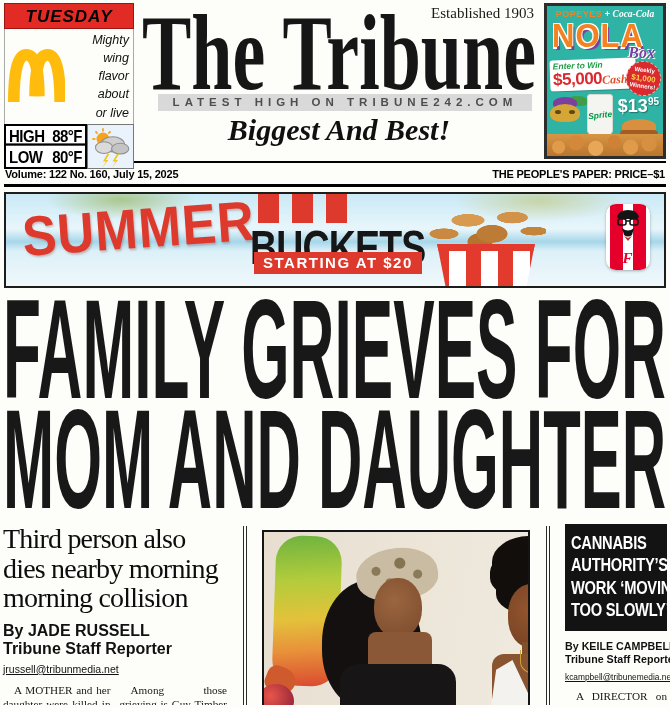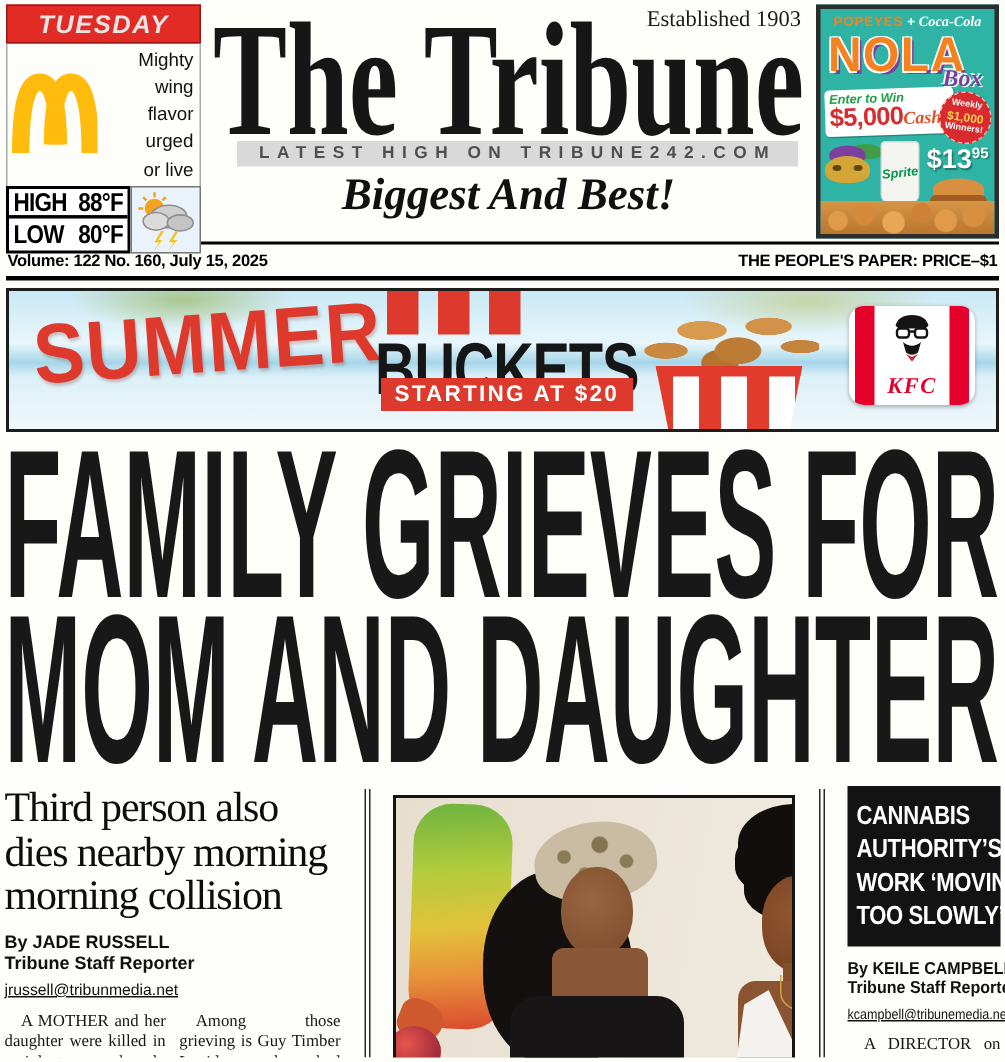--- a/index.html
+++ b/index.html
@@ -4,25 +4,25 @@
 <style>
   * { margin:0; padding:0; box-sizing:border-box; }
   body { background:#888; font-family:"Liberation Serif", serif; }
   .page { width:670px; height:708px; background:#fdfdfa; margin:0 auto; overflow:hidden; position:relative; }
 
   
   .top-row { display:flex; gap:6px; padding:3px 4px 0 4px; height:159px; }
 
   
   .wx-box { width:130px; display:flex; flex-direction:column; }
-  .tuesday { height:26px; background:#e32b25; color:#e5e5e5; font-family:"Liberation Sans",sans-serif;
+  .tuesday { height:26px; background:#e32b25; color:#000000; font-family:"Liberation Sans",sans-serif;
              font-weight:bold; font-style:italic; font-size:17px; text-align:center; line-height:26px;
              letter-spacing:1px; border:1px solid #9b1613; }
   .mcd-body { flex:1; border-left:1px solid #aaa; border-right:1px solid #aaa; display:flex;
-              align-items:center; padding:2px 4px 2px 2px; gap:2px; }
+              align-items:center; padding:2px 4px 2px 2px; gap:2px;font-style:italic; }
   .mcd-text { flex:1; text-align:right; font-family:"Liberation Sans",sans-serif; font-size:12.5px;
               line-height:1.45; color:#111; }
   .wx-row { height:64px; display:flex; }
   .temp-box { flex:1; border:2px solid #000; display:flex; flex-direction:column; background:#fff; }
   .temp-line { flex:1; display:flex; justify-content:space-between; align-items:center; padding:0 3px;
                font-family:"Liberation Sans",sans-serif; font-weight:bold; font-size:15px;
                letter-spacing:-0.5px; transform:scaleY(1.15); }
   .temp-line + .temp-line { border-top:2px solid #000; }
   .icon-box { width:47px; border:1px solid #777; background:#eaf3fb; display:flex; align-items:center; justify-content:center; }
 
@@ -115,38 +115,38 @@
                 clip-path:polygon(3% 0, 97% 0, 89% 100%, 11% 100%); }
   .kfc-bucket::before { content:""; position:absolute; top:0; left:0; right:0; height:7px; background:#e23b2e; }
   .kfc-chicken { position:absolute; left:420px; top:2px; width:120px; height:54px;
                  background:
                    radial-gradient(ellipse at 15% 70%, #c98940 0 14px, transparent 15px),
                    radial-gradient(ellipse at 35% 45%, #d79a4e 0 16px, transparent 17px),
                    radial-gradient(ellipse at 55% 70%, #bd7c35 0 15px, transparent 16px),
                    radial-gradient(ellipse at 72% 40%, #d2924a 0 15px, transparent 16px),
                    radial-gradient(ellipse at 90% 65%, #c5843c 0 13px, transparent 14px),
                    radial-gradient(ellipse at 45% 85%, #b5742e 0 12px, transparent 13px); }
-  .kfc-logo { position:absolute; right:14px; top:10px; width:84px; height:66px; background:#fff;
+  .kfc-logo { position:absolute; right:14px; top:10px; width:44px; height:66px; background:#fff;
               border-radius:10px; box-shadow:0 1px 3px rgba(0,0,0,.3); overflow:hidden; text-align:center; }
   .kfc-logo .stripe { position:absolute; top:0; bottom:0; width:13px; background:#e4002b; }
   .kfc-logo .stripe.l { left:4px; } .kfc-logo .stripe.r { right:4px; }
   .kfc-logo .face { position:relative; margin:5px auto 0 auto; width:30px; height:32px; }
   .kfc-name { position:absolute; bottom:3px; left:0; right:0; color:#e4002b; font-weight:bold;
               font-style:italic; font-size:15px; font-family:"Liberation Serif",serif; letter-spacing:1px; }
 
   
   .headline { margin:7px 2px 0 2px; }
   .headline svg { display:block; width:666px; height:110px; }
 
   
   .bottom { display:flex; padding:9px 3px 0 3px; height:190px; overflow:hidden; gap:13px; }
   .l-col { width:224px; flex:none; }
   .l-head { font-size:28px; line-height:1.06; letter-spacing:-0.8px; color:#0d0d0d; font-weight:400; }
   .byline { margin-top:9px; font-family:"Liberation Sans",sans-serif; color:#111; }
-  .byline .b1 { font-weight:bold; font-size:12px; line-height:1.15; }
+  .byline .b1 { font-weight:bold; font-size:16px; line-height:1.15; }
   .byline .em { font-size:10.5px; text-decoration:underline; display:inline-block; margin-top:1px; }
   .r-col .byline .b1 { font-size:11.5px; transform:scaleX(.93); transform-origin:left; white-space:nowrap; }
   .r-col .byline .em { font-size:9.5px; transform:scaleX(.88); transform-origin:left; white-space:nowrap; }
   .body-cols { display:flex; gap:9px; margin-top:7px; }
   .body-col { flex:1; font-size:11.2px; line-height:13.8px; text-align:justify; color:#161616; }
   .body-col p { text-indent:11px; }
   .vrule-pair { width:9px; flex:none; display:flex; justify-content:center; gap:2px; padding-top:2px; }
   .vrule-pair i { width:1px; background:#2a2a2a; }
 
   
@@ -210,21 +210,21 @@
 
     <div class="wx-box">
       <div class="tuesday">TUESDAY</div>
       <div class="mcd-body">
         <svg width="58" height="56" viewBox="0 0 60 58">
           <path d="M7 56 Q7 7 20 7 Q33 7 33 50" fill="none" stroke="#ffbc0d" stroke-width="12"></path>
           <path d="M29 50 Q29 7 42 7 Q55 7 55 56" fill="none" stroke="#ffbc0d" stroke-width="12"></path>
         </svg>
         <div class="mcd-text">
           <div>Mighty wing</div>
-          <div>flavor urged</div>
+          <div>flavor about</div>
           <div>or live</div>
         </div>
       </div>
       <div class="wx-row">
         <div class="temp-box">
           <div class="temp-line">
             <span>HIGH</span>
             <span>88°F</span>
           </div>
           <div class="temp-line">

